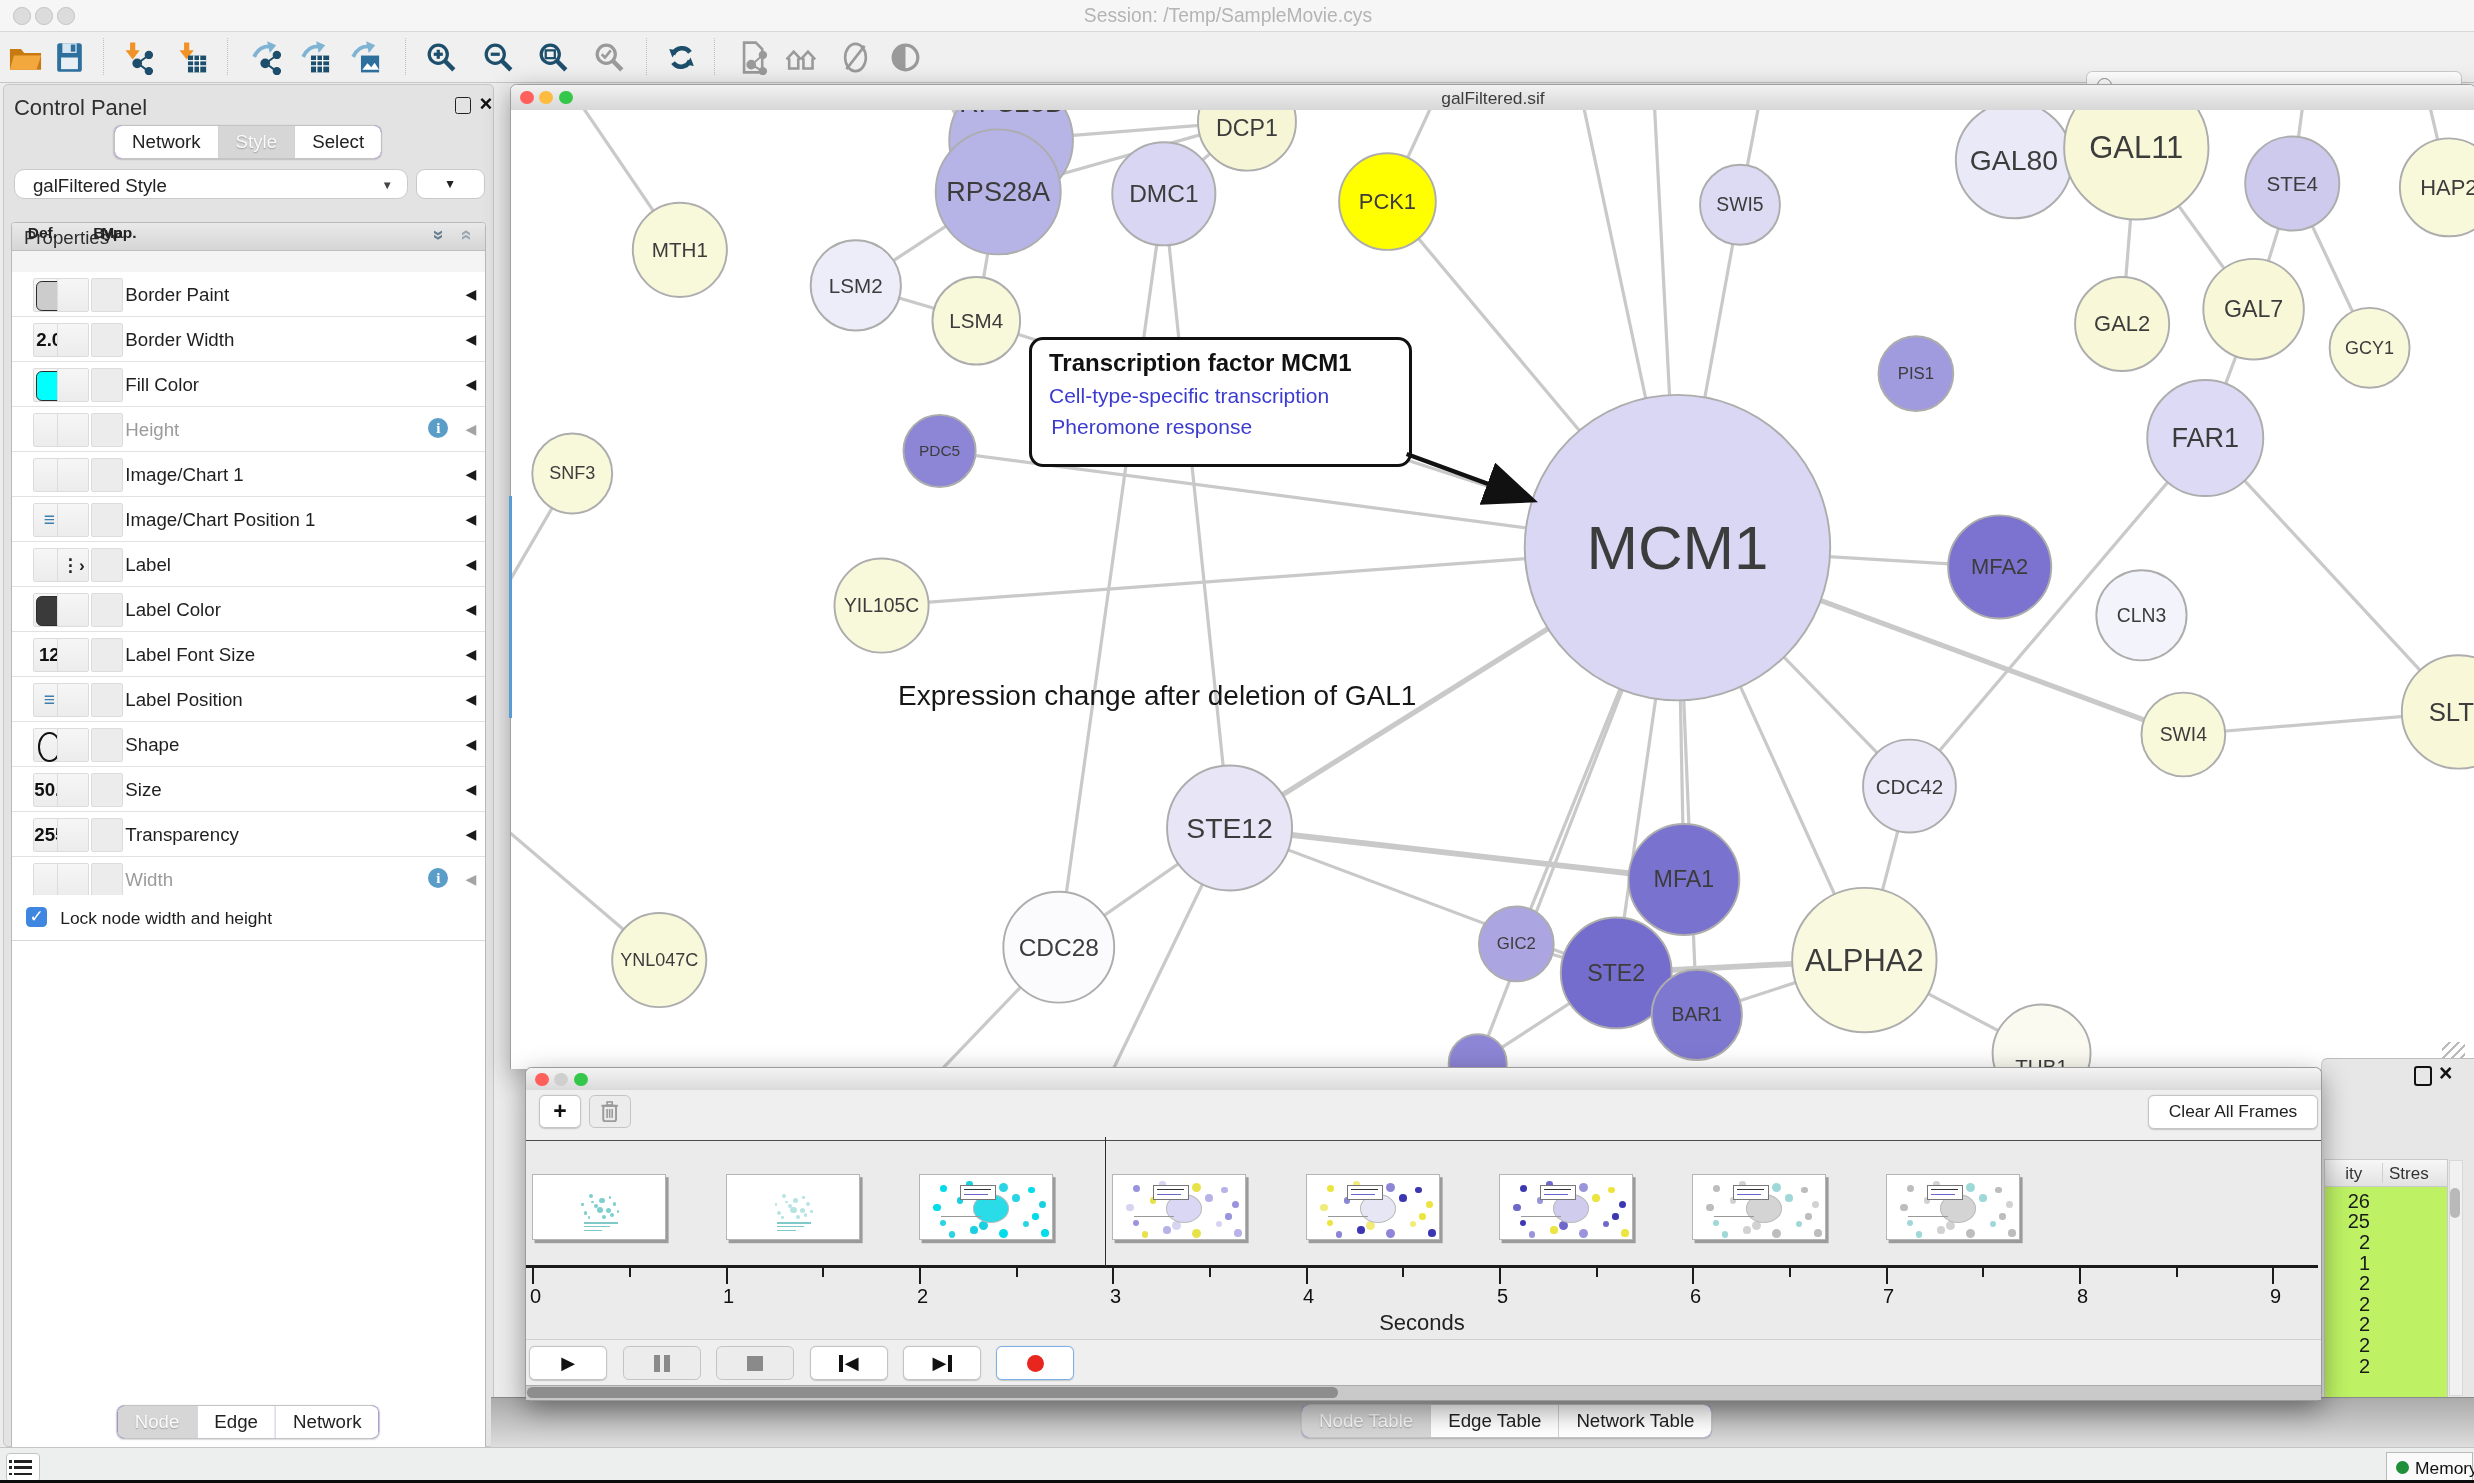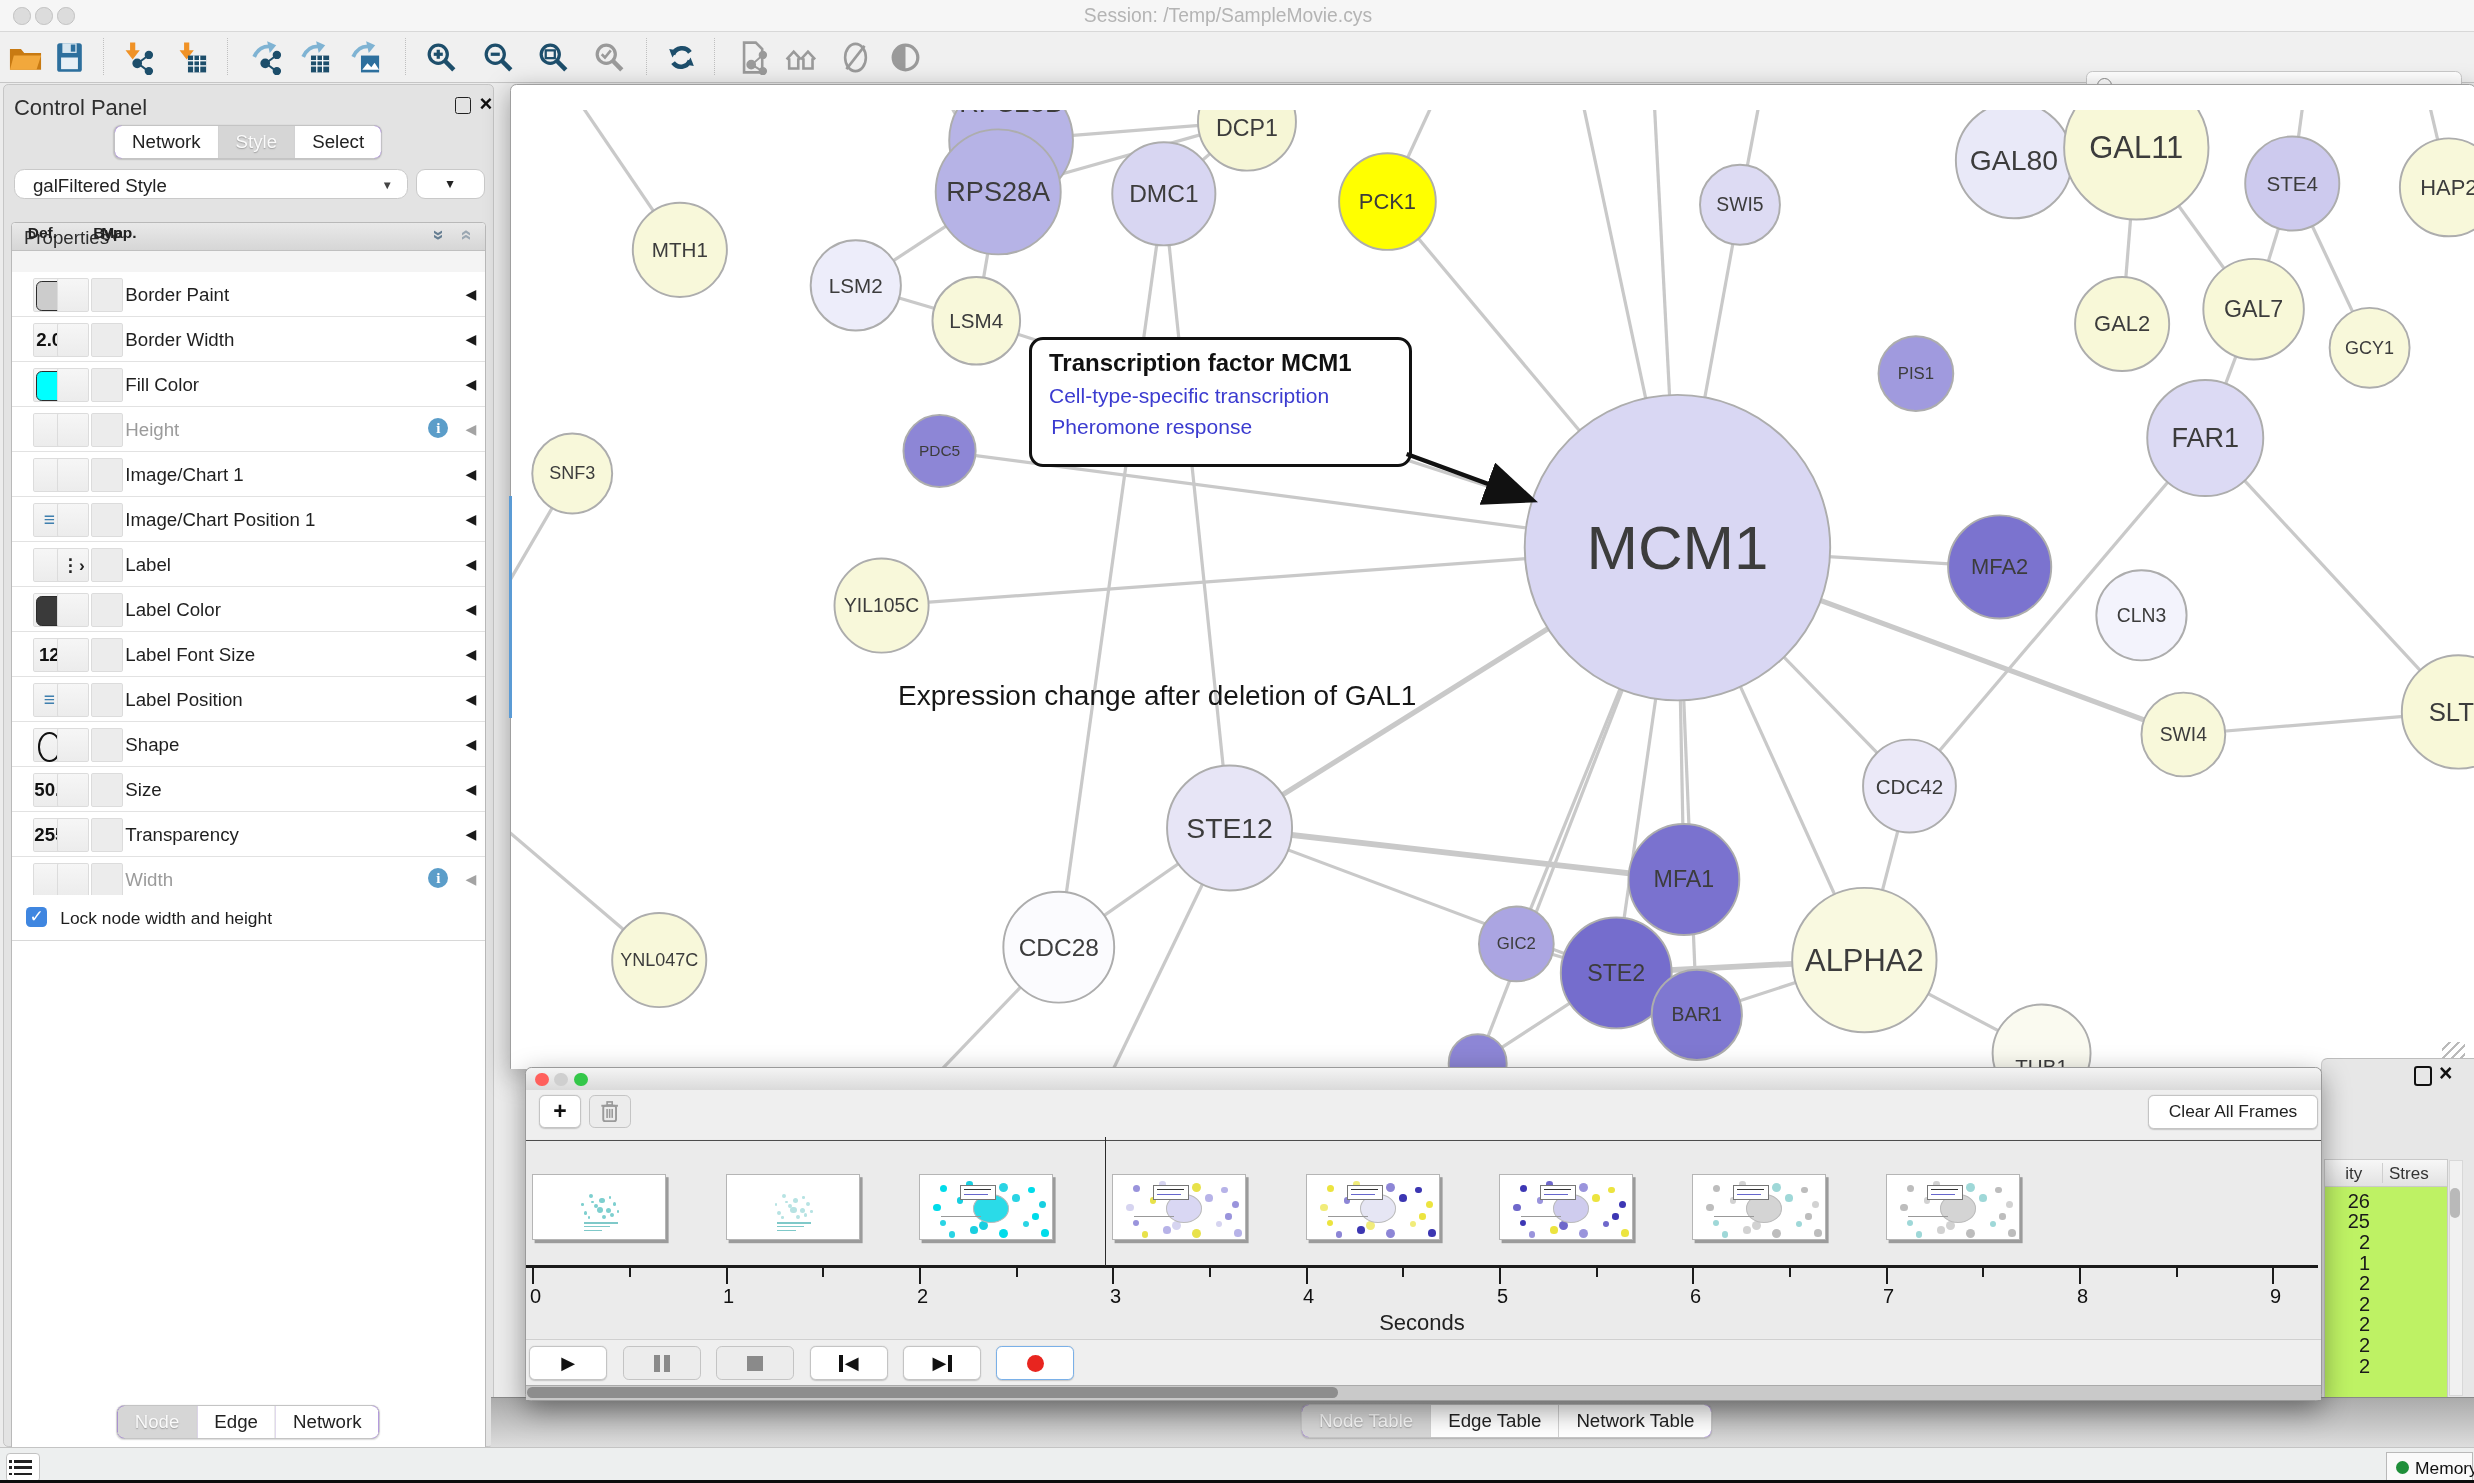--- a/index.html
+++ b/index.html
@@ -407,20 +407,26 @@
       </div>
     </div>
     <div class="abs seg" id="cp-bottom-tabs">
         <span class="tab sel">Node</span>
         <span class="tab">Edge</span>
         <span class="tab">Network</span>
       </div>
   </div>
 
   <div class="abs" id="net-window">
+    <div class="win-titlebar">
+      <span class="wl" style="left:9px;background:#ff605c;"></span>
+      <span class="wl" style="left:28px;background:#fdbc40;"></span>
+      <span class="wl" style="left:48px;background:#34c749;"></span>
+      <div class="win-title">galFiltered.sif</div>
+    </div>
     <div class="abs" id="net-canvas">
       <svg id="net-svg" width="1963" height="959" viewBox="0 0 3046 1488">
           <line x1="776" y1="47" x2="756" y2="127" stroke="#c9c9c9" stroke-width="5"></line>
           <line x1="776" y1="47" x2="1142" y2="18" stroke="#c9c9c9" stroke-width="5"></line>
           <line x1="756" y1="127" x2="535" y2="272" stroke="#c9c9c9" stroke-width="5"></line>
           <line x1="756" y1="127" x2="722" y2="327" stroke="#c9c9c9" stroke-width="5"></line>
           <line x1="756" y1="127" x2="620" y2="-120" stroke="#c9c9c9" stroke-width="5"></line>
           <line x1="756" y1="127" x2="1142" y2="18" stroke="#c9c9c9" stroke-width="5"></line>
           <line x1="1142" y1="18" x2="1013" y2="130" stroke="#c9c9c9" stroke-width="5"></line>
           <line x1="1142" y1="18" x2="1320" y2="-90" stroke="#c9c9c9" stroke-width="5"></line>

